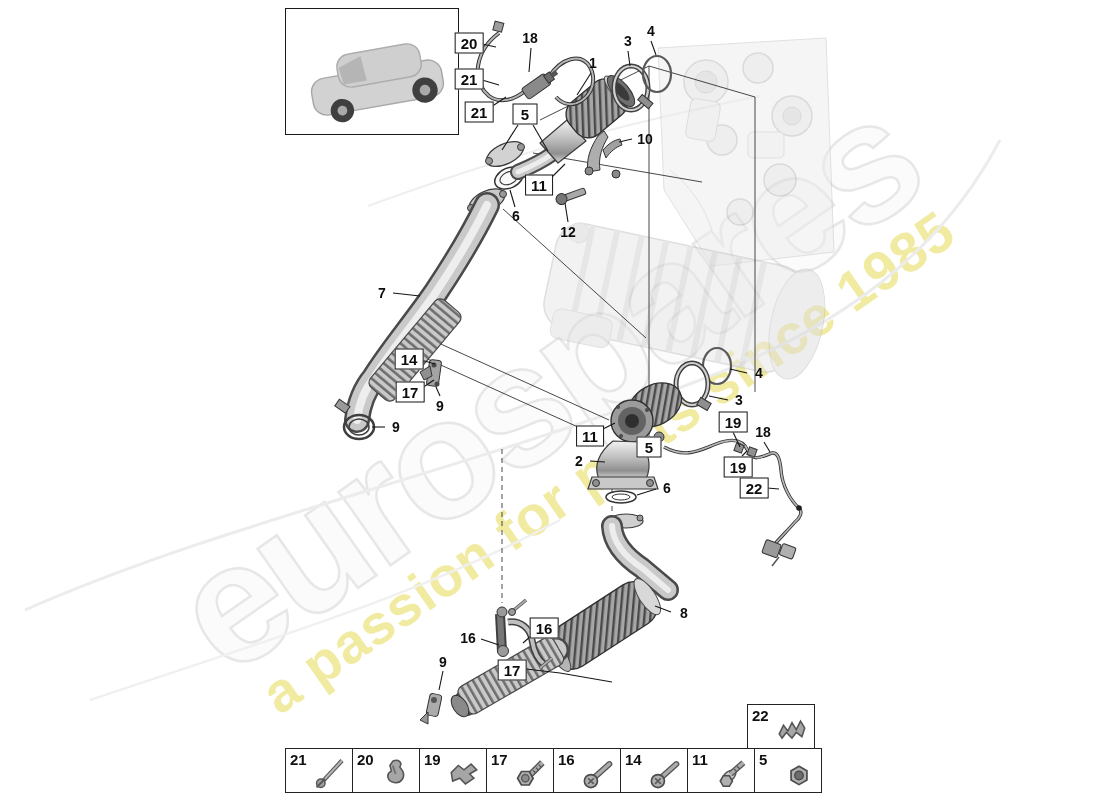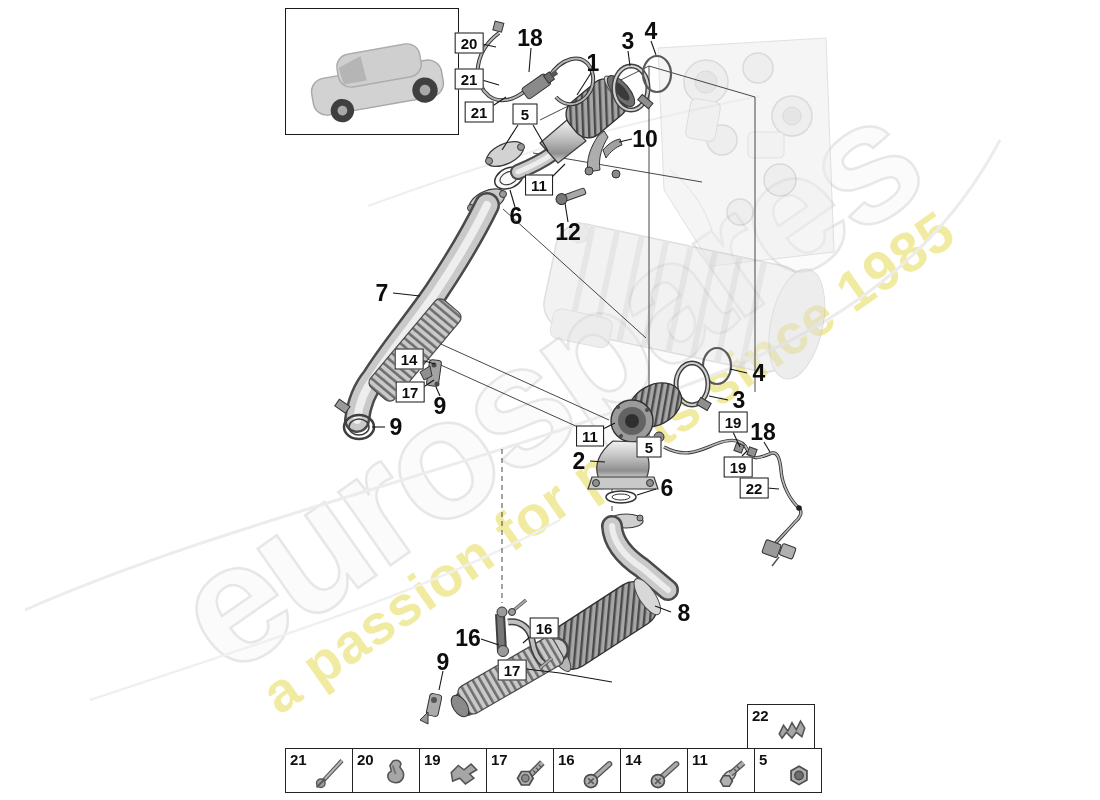--- a/index.html
+++ b/index.html
@@ -9,21 +9,21 @@
   .wm-brand{position:absolute;left:545px;top:385px;
     transform:translate(-50%,-50%) rotate(-35deg);
     font-size:170px;font-weight:bold;letter-spacing:-6px;white-space:nowrap;
     color:#fbfbfb;-webkit-text-stroke:2.5px #e7e7e7;text-shadow:0 0 1px #ececec;}
   .wm-tag{position:absolute;left:608px;top:462px;
     transform:translate(-50%,-50%) rotate(-35deg);
     font-size:56px;font-weight:bold;letter-spacing:1px;white-space:nowrap;color:#f1eba1;}
   svg.art{position:absolute;left:0;top:0;}
   
   .callout{position:absolute;transform:translate(-50%,-50%);font-weight:bold;
-    font-size:23px;color:#0d0d0d;line-height:1;}
+    font-size:14px;color:#0d0d0d;line-height:1;}
   .callout.boxed{font-size:15px;background:#fff;border:1.6px solid #141414;
     padding:2px 5px;min-width:13px;text-align:center;}
   
   .carbox{position:absolute;left:285px;top:8px;width:172px;height:125px;
     border:1.6px solid #1a1a1a;background:#fff;}
   
   .legend-row{position:absolute;left:285px;top:748px;display:flex;}
   .legend-cell{width:66px;height:43px;border:1px solid #232323;margin-left:-1px;
     background:#fff;position:relative;}
   .legend-cell:first-child{margin-left:0;}

